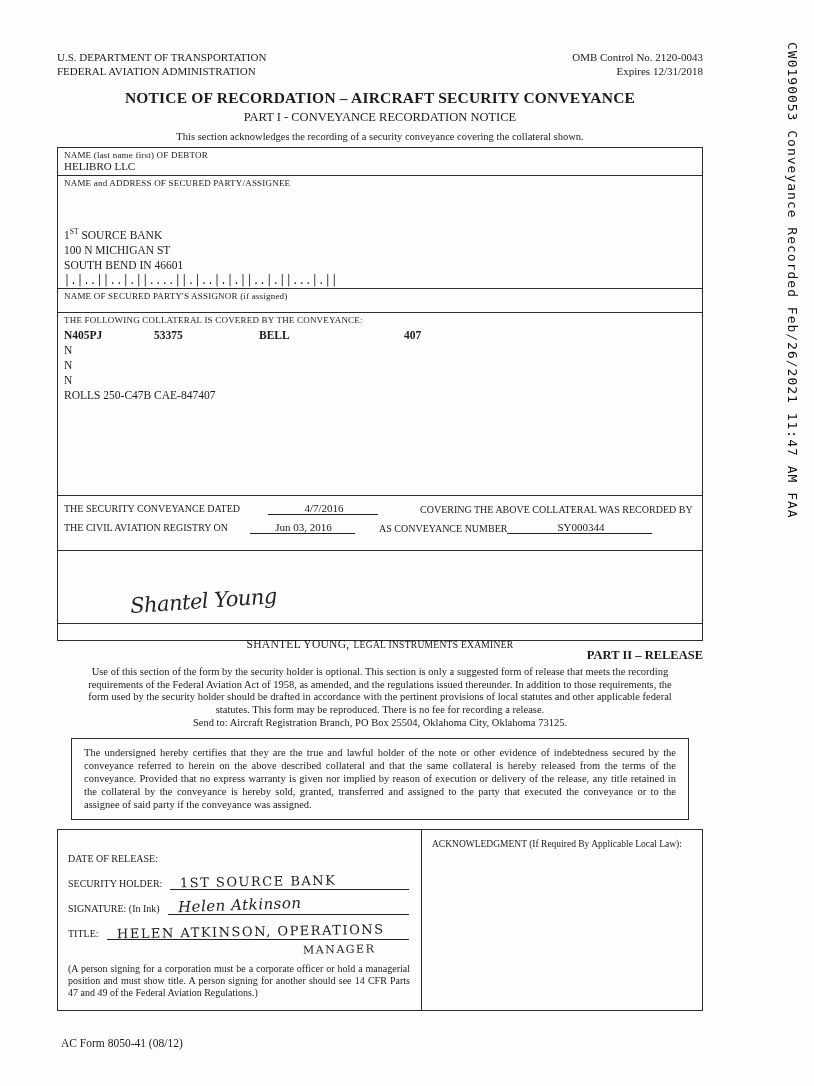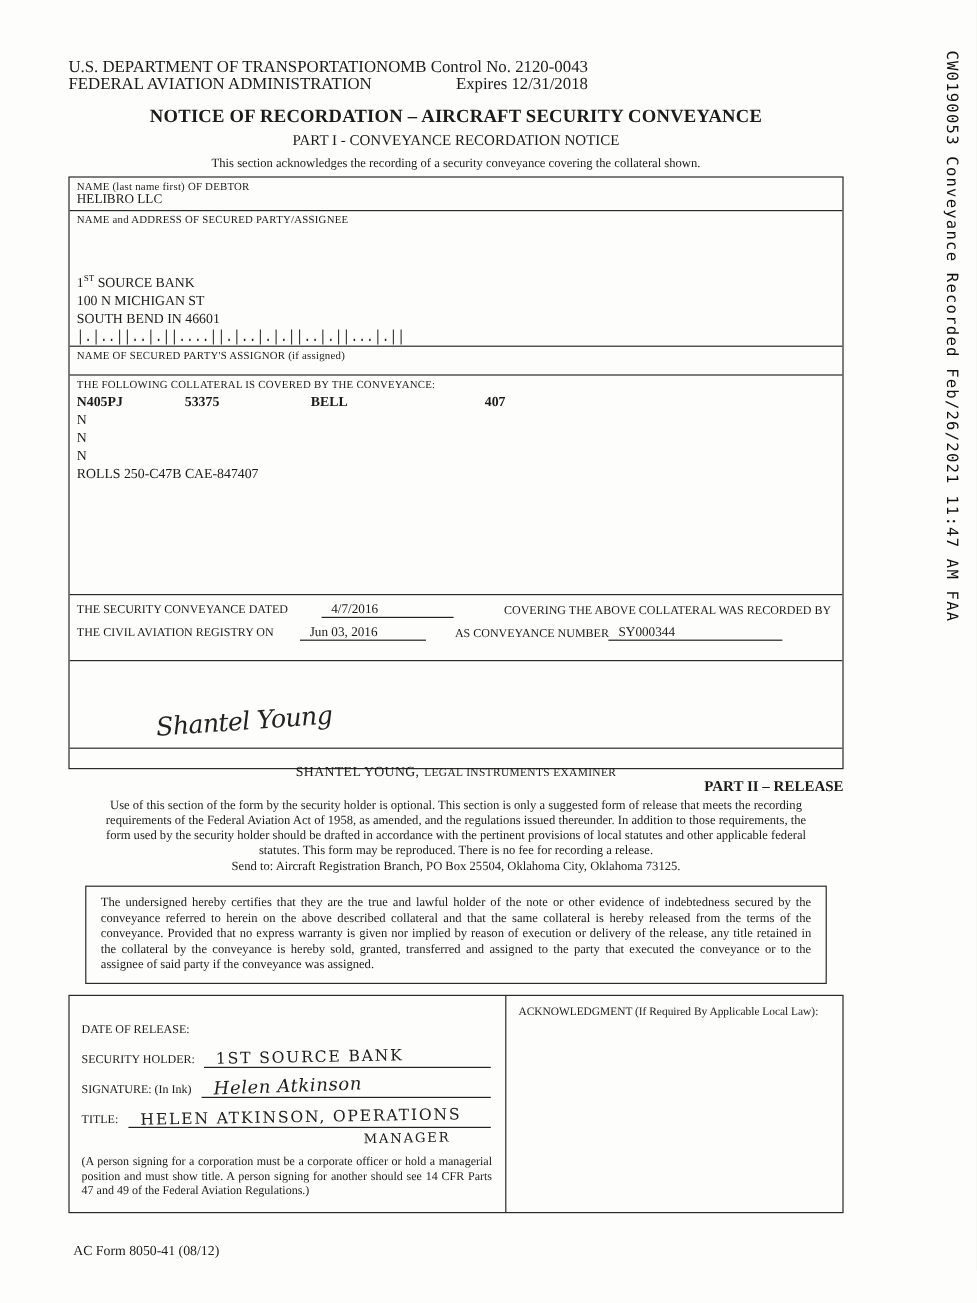--- a/index.html
+++ b/index.html
@@ -3,21 +3,21 @@
 <meta charset="utf-8">
 <style>
   * { margin:0; padding:0; box-sizing:border-box; }
   html,body { background:#e9e9e7; }
   body { font-family:"Liberation Serif", serif; }
   .page { position:relative; width:814px; height:1086px; margin:0 auto; background:#fdfdfb; color:#1b1b1b; overflow:hidden; }
   .stamp-vertical { position:absolute; top:42px; right:14px; writing-mode:vertical-rl;
       font-family:"DejaVu Sans Mono", monospace; font-size:13px; letter-spacing:1px; color:#111; }
   .content { position:absolute; left:57px; top:50px; width:646px; }
 
-  .header { display:flex; font-size:14px; line-height:14px; }
+  .header { display:flex; justify-content:space-between; font-size:11px; line-height:14px; }
   .header-left, .header-right { white-space:nowrap; }
   .header-right { text-align:right; }
 
   .doc-title { text-align:center; font-weight:bold; font-size:15.5px; margin-top:11px; letter-spacing:0.2px; }
   .part1-heading { text-align:center; font-weight:normal; font-size:12.5px; margin-top:3px; }
   .intro-line { text-align:center; font-size:10.5px; margin-top:6px; }
 
   .form-box { border:1.5px solid #2b2b2b; margin-top:5px; }
   .sec { border-top:1px solid #2b2b2b; }
   .sec:first-child { border-top:none; }
@@ -28,21 +28,21 @@
   .address-block { margin:36px 0 0 6px; font-size:11.5px; line-height:15px; }
   .address-block sup { font-size:7.5px; }
   .barcode-line { font-family:"DejaVu Sans Mono", monospace; font-size:10px; letter-spacing:0.5px;
       line-height:11px; transform:scaleY(1.25); transform-origin:left top; white-space:nowrap; }
   .sec-assignor { height:24px; }
   .sec-collateral { height:183px; }
   .collateral-body { margin:3px 0 0 6px; font-size:11.5px; line-height:15px; }
   .collateral-row1 { display:flex;font-weight:bold; }
   .col-reg { width:90px; } .col-serial { width:105px; } .col-maker { width:145px; } .col-model { flex:1; }
   .sec-recordation { height:55px; padding:6px 6px 0 6px; font-size:10px; }
-  .rec-line { display:flex; align-items:flex-end; margin-bottom:6px; white-space:nowrap; }
+  .rec-line { display:flex; align-items:flex-end; margin-bottom:6px; white-space:nowrap;text-align:center; }
   .fill-value { display:inline-block; border-bottom:1px solid #222; font-size:11px; padding:0 6px 0 8px; }
   .v-date { min-width:110px; margin-left:28px; }
   .v-recdate { min-width:105px; margin-left:22px; }
   .v-conv { min-width:145px; }
   .rec-suffix { margin-left:42px; }
   .rec-mid { margin-left:24px; }
   .sec-signature { height:90px; position:relative; }
   .sig-cursive { position:absolute; left:72px; top:38px; font-family:"DejaVu Serif", serif; font-style:italic;
       font-size:21px; transform:rotate(-4deg); letter-spacing:-0.5px; color:#222; }
   .sig-rule { position:absolute; left:0; right:0; top:72px; border-top:1px solid #2b2b2b; }

